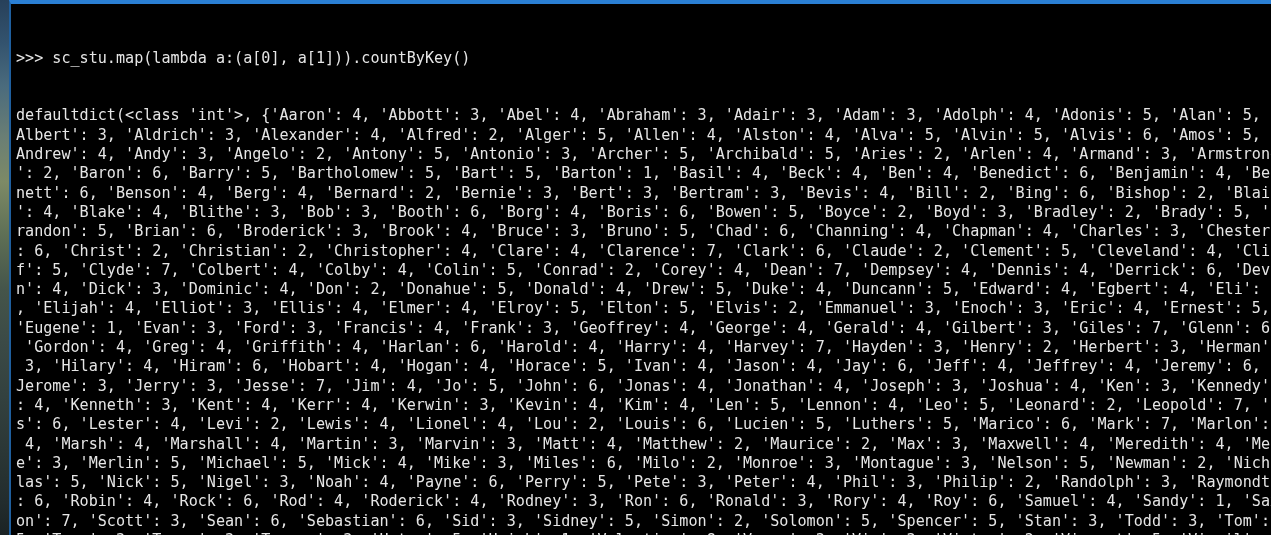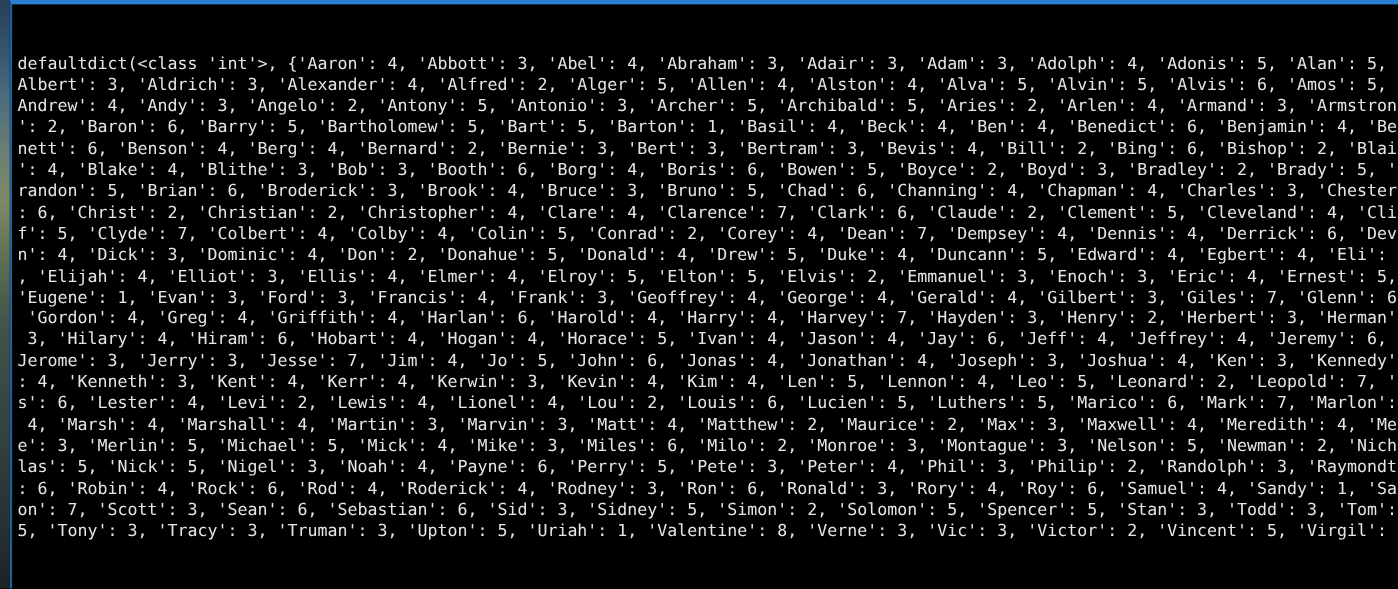--- a/index.html
+++ b/index.html
@@ -71,16 +71,17 @@
     white-space: pre;
   }
 </style>
 </head>
 <body>
 
 <div id="desktop-edge"></div>
 
 <div id="terminal-window">
   <div id="terminal-output">
+    <span class="term-line">&gt;&gt;&gt; sc_stu.map(lambda a:(a[0], a[1])).countByKey()</span>
     <span id="output-body"><span class="term-line">defaultdict(&lt;class 'int'&gt;, {'Aaron': 4, 'Abbott': 3, 'Abel': 4, 'Abraham': 3, 'Adair': 3, 'Adam': 3, 'Adolph': 4, 'Adonis': 5, 'Alan': 5, '</span><span class="term-line">Albert': 3, 'Aldrich': 3, 'Alexander': 4, 'Alfred': 2, 'Alger': 5, 'Allen': 4, 'Alston': 4, 'Alva': 5, 'Alvin': 5, 'Alvis': 6, 'Amos': 5, '</span><span class="term-line">Andrew': 4, 'Andy': 3, 'Angelo': 2, 'Antony': 5, 'Antonio': 3, 'Archer': 5, 'Archibald': 5, 'Aries': 2, 'Arlen': 4, 'Armand': 3, 'Armstrong</span><span class="term-line">': 2, 'Baron': 6, 'Barry': 5, 'Bartholomew': 5, 'Bart': 5, 'Barton': 1, 'Basil': 4, 'Beck': 4, 'Ben': 4, 'Benedict': 6, 'Benjamin': 4, 'Ben</span><span class="term-line">nett': 6, 'Benson': 4, 'Berg': 4, 'Bernard': 2, 'Bernie': 3, 'Bert': 3, 'Bertram': 3, 'Bevis': 4, 'Bill': 2, 'Bing': 6, 'Bishop': 2, 'Blair</span><span class="term-line">': 4, 'Blake': 4, 'Blithe': 3, 'Bob': 3, 'Booth': 6, 'Borg': 4, 'Boris': 6, 'Bowen': 5, 'Boyce': 2, 'Boyd': 3, 'Bradley': 2, 'Brady': 5, 'B</span><span class="term-line">randon': 5, 'Brian': 6, 'Broderick': 3, 'Brook': 4, 'Bruce': 3, 'Bruno': 5, 'Chad': 6, 'Channing': 4, 'Chapman': 4, 'Charles': 3, 'Chester'</span><span class="term-line">: 6, 'Christ': 2, 'Christian': 2, 'Christopher': 4, 'Clare': 4, 'Clarence': 7, 'Clark': 6, 'Claude': 2, 'Clement': 5, 'Cleveland': 4, 'Clif</span><span class="term-line">f': 5, 'Clyde': 7, 'Colbert': 4, 'Colby': 4, 'Colin': 5, 'Conrad': 2, 'Corey': 4, 'Dean': 7, 'Dempsey': 4, 'Dennis': 4, 'Derrick': 6, 'Devi</span><span class="term-line">n': 4, 'Dick': 3, 'Dominic': 4, 'Don': 2, 'Donahue': 5, 'Donald': 4, 'Drew': 5, 'Duke': 4, 'Duncann': 5, 'Edward': 4, 'Egbert': 4, 'Eli': 5</span><span class="term-line">, 'Elijah': 4, 'Elliot': 3, 'Ellis': 4, 'Elmer': 4, 'Elroy': 5, 'Elton': 5, 'Elvis': 2, 'Emmanuel': 3, 'Enoch': 3, 'Eric': 4, 'Ernest': 5, </span><span class="term-line">'Eugene': 1, 'Evan': 3, 'Ford': 3, 'Francis': 4, 'Frank': 3, 'Geoffrey': 4, 'George': 4, 'Gerald': 4, 'Gilbert': 3, 'Giles': 7, 'Glenn': 6,</span><span class="term-line"> 'Gordon': 4, 'Greg': 4, 'Griffith': 4, 'Harlan': 6, 'Harold': 4, 'Harry': 4, 'Harvey': 7, 'Hayden': 3, 'Henry': 2, 'Herbert': 3, 'Herman':</span><span class="term-line"> 3, 'Hilary': 4, 'Hiram': 6, 'Hobart': 4, 'Hogan': 4, 'Horace': 5, 'Ivan': 4, 'Jason': 4, 'Jay': 6, 'Jeff': 4, 'Jeffrey': 4, 'Jeremy': 6, '</span><span class="term-line">Jerome': 3, 'Jerry': 3, 'Jesse': 7, 'Jim': 4, 'Jo': 5, 'John': 6, 'Jonas': 4, 'Jonathan': 4, 'Joseph': 3, 'Joshua': 4, 'Ken': 3, 'Kennedy'</span><span class="term-line">: 4, 'Kenneth': 3, 'Kent': 4, 'Kerr': 4, 'Kerwin': 3, 'Kevin': 4, 'Kim': 4, 'Len': 5, 'Lennon': 4, 'Leo': 5, 'Leonard': 2, 'Leopold': 7, 'Le</span><span class="term-line">s': 6, 'Lester': 4, 'Levi': 2, 'Lewis': 4, 'Lionel': 4, 'Lou': 2, 'Louis': 6, 'Lucien': 5, 'Luthers': 5, 'Marico': 6, 'Mark': 7, 'Marlon':</span><span class="term-line"> 4, 'Marsh': 4, 'Marshall': 4, 'Martin': 3, 'Marvin': 3, 'Matt': 4, 'Matthew': 2, 'Maurice': 2, 'Max': 3, 'Maxwell': 4, 'Meredith': 4, 'Merl</span><span class="term-line">e': 3, 'Merlin': 5, 'Michael': 5, 'Mick': 4, 'Mike': 3, 'Miles': 6, 'Milo': 2, 'Monroe': 3, 'Montague': 3, 'Nelson': 5, 'Newman': 2, 'Nicho</span><span class="term-line">las': 5, 'Nick': 5, 'Nigel': 3, 'Noah': 4, 'Payne': 6, 'Perry': 5, 'Pete': 3, 'Peter': 4, 'Phil': 3, 'Philip': 2, 'Randolph': 3, 'Raymondt'</span><span class="term-line">: 6, 'Robin': 4, 'Rock': 6, 'Rod': 4, 'Roderick': 4, 'Rodney': 3, 'Ron': 6, 'Ronald': 3, 'Rory': 4, 'Roy': 6, 'Samuel': 4, 'Sandy': 1, 'Sax</span><span class="term-line">on': 7, 'Scott': 3, 'Sean': 6, 'Sebastian': 6, 'Sid': 3, 'Sidney': 5, 'Simon': 2, 'Solomon': 5, 'Spencer': 5, 'Stan': 3, 'Todd': 3, 'Tom':</span><span class="term-line">5, 'Tony': 3, 'Tracy': 3, 'Truman': 3, 'Upton': 5, 'Uriah': 1, 'Valentine': 8, 'Verne': 3, 'Vic': 3, 'Victor': 2, 'Vincent': 5, 'Virgil': 5</span></span>
     
   </div>
 </div>
 
 </body></html>

